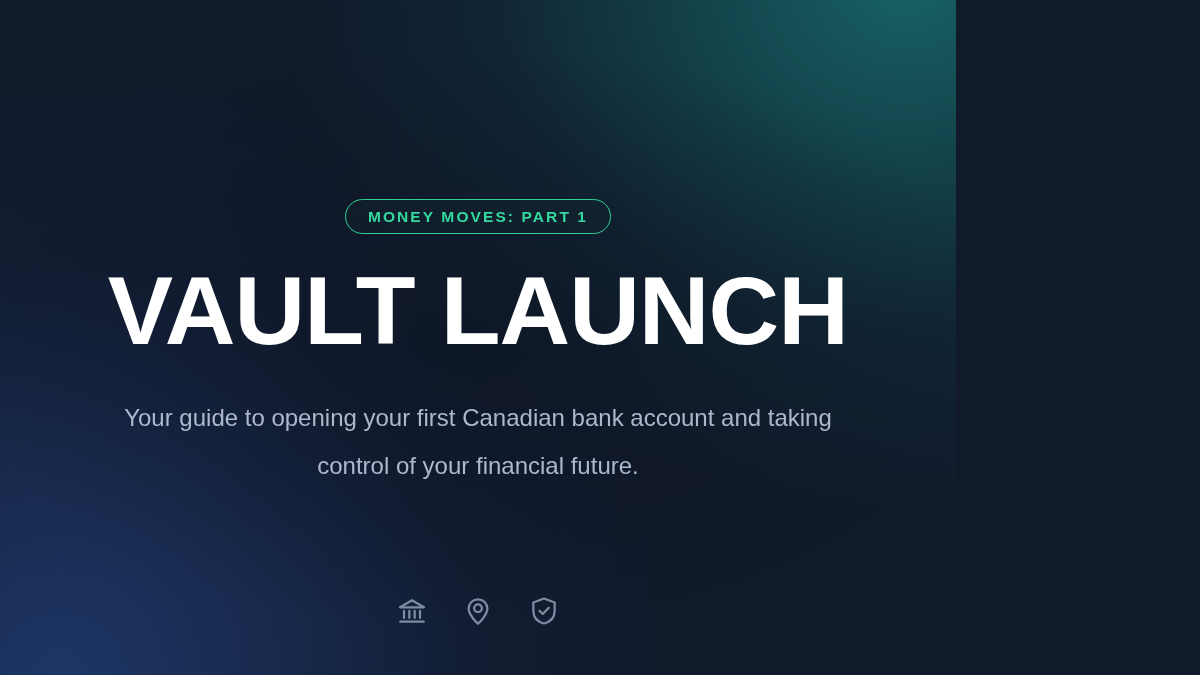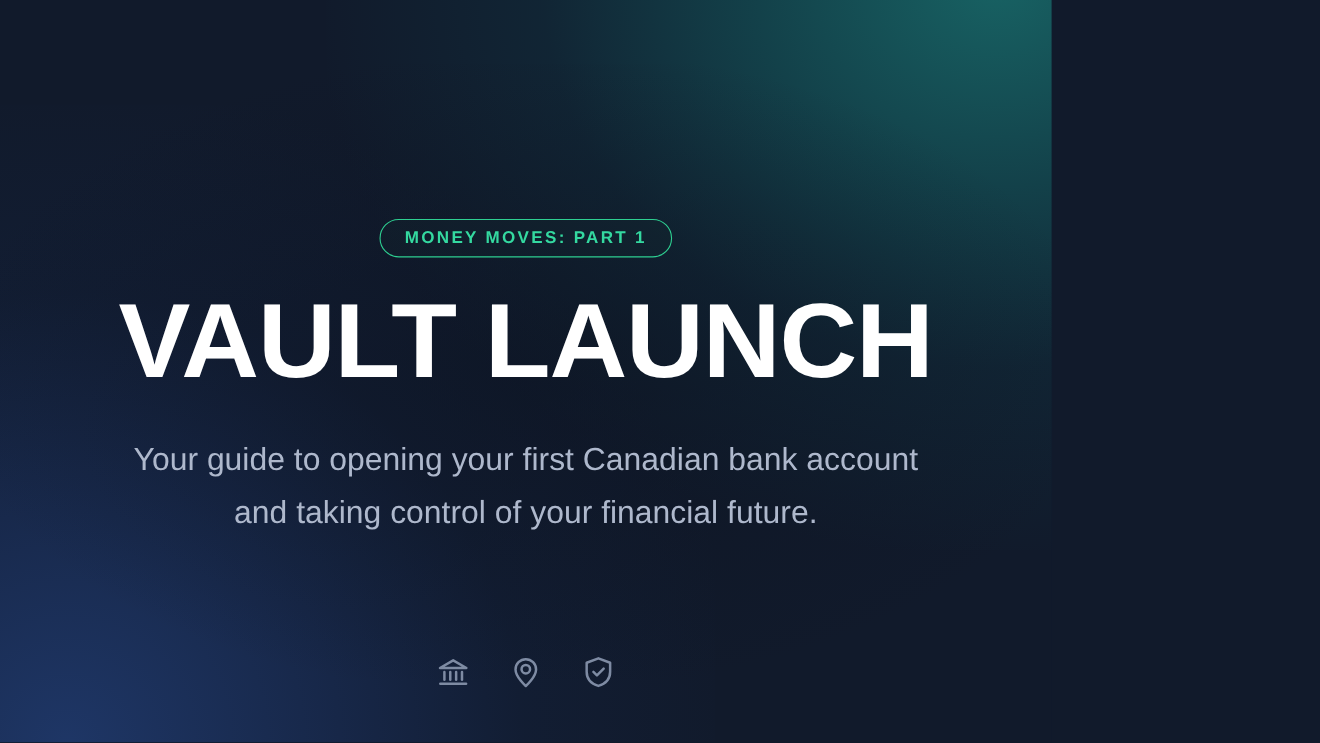--- a/index.html
+++ b/index.html
@@ -105,21 +105,21 @@
     letter-spacing: -1px;
     white-space: nowrap;
     font-stretch: condensed;
     transform: scaleX(1.02);
   }
 
   .subtitle {
     margin-top: 36px;
     width: 760px;
     text-align: center;
-    font-size: 29px;
+    font-size: 24px;
     line-height: 48px;
     color: #aeb8cc;
     font-weight: normal;
   }
 
   .icon-row {
     position: absolute;
     top: 595px;
     left: 0;
     right: 0;

